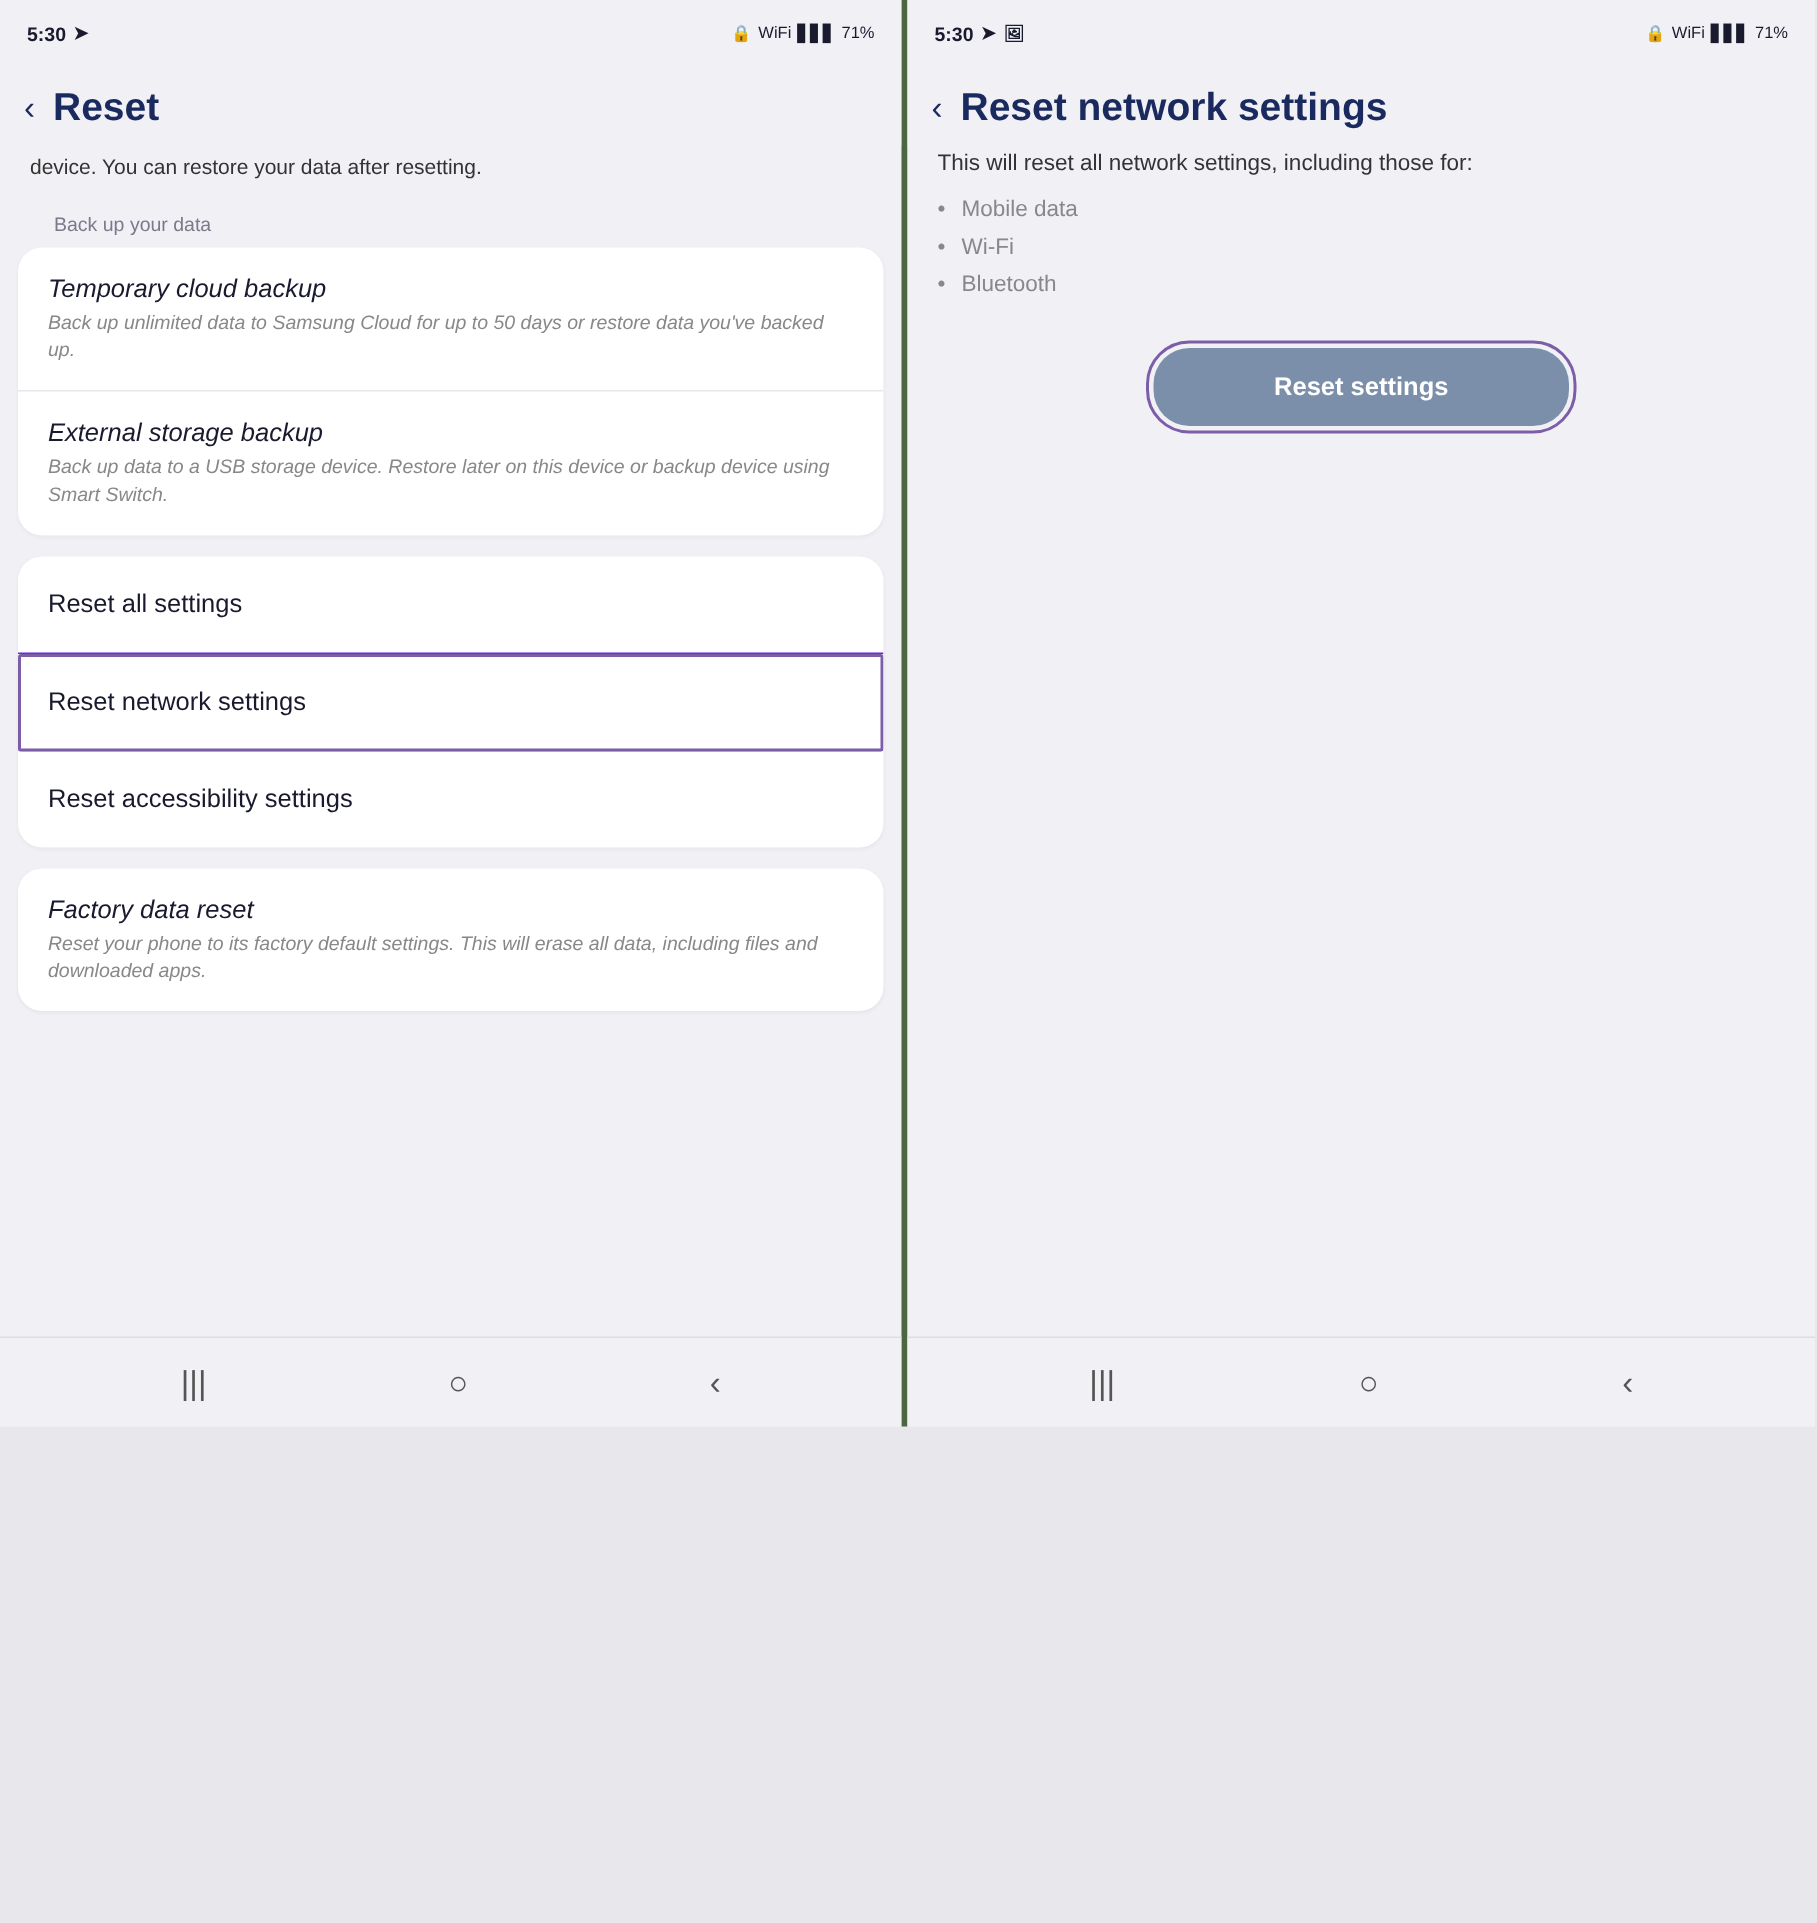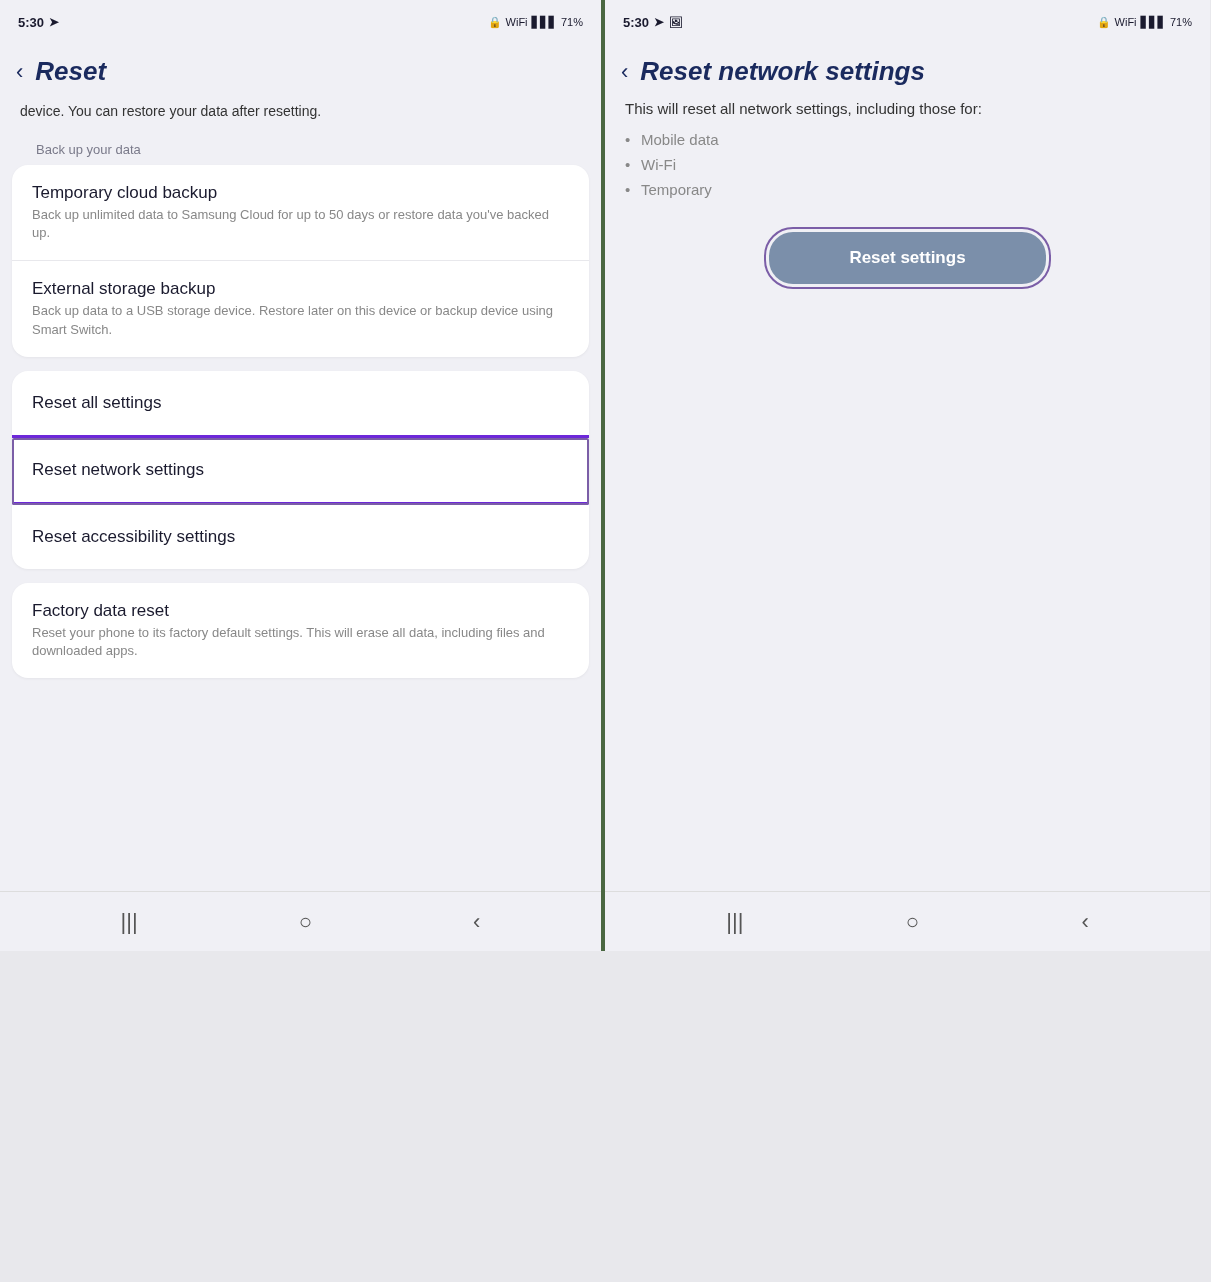--- a/index.html
+++ b/index.html
@@ -71,21 +71,20 @@
       font-size: 22px;
       color: #1a2a5e;
       margin-right: 12px;
       font-weight: 300;
     }
 
     .page-title {
       font-size: 26px;
       font-weight: 700;
       color: #1a2a5e;
-      font-style: italic;
     }
 
     
     .content {
       flex: 1;
       overflow: hidden;
       padding: 0 0 20px 0;
     }
 
     
@@ -110,20 +109,21 @@
       border-radius: 16px;
       margin: 0 12px 14px 12px;
       overflow: hidden;
       box-shadow: 0 1px 3px rgba(0,0,0,0.05);
     }
 
     .card-item {
       padding: 18px 20px;
       border-bottom: 1px solid #e8e8ec;
       cursor: pointer;
+      font-style: italic;
     }
 
     .card-item:last-child {
       border-bottom: none;
     }
 
     .card-item-title {
       font-size: 17px;
       color: #1a1a2e;
       font-weight: 400;
@@ -140,21 +140,21 @@
     .standalone-card {
       background: #ffffff;
       border-radius: 16px;
       margin: 0 12px 14px 12px;
       overflow: hidden;
       box-shadow: 0 1px 3px rgba(0,0,0,0.05);
     }
 
     .standalone-item {
       padding: 22px 20px;
-      border-bottom: 3px solid #6d28d9;
+      border-bottom: 1px solid #6d28d9;
       cursor: pointer;
     }
 
     .standalone-item:last-child {
       border-bottom: none;
       border-radius: 30px;
     }
 
     .standalone-item.highlighted {
       outline: 2.5px solid #7b5ea7;
@@ -322,21 +322,21 @@
     <span class="back-arrow">‹</span>
     <span class="page-title">Reset network settings</span>
   </div>
 
   <div class="content right-content">
     <p class="network-description">This will reset all network settings, including those for:</p>
 
     <ul class="bullet-list">
       <li>Mobile data</li>
       <li>Wi-Fi</li>
-      <li>Temporary</li>
+      <li>Bluetooth</li>
     </ul>
 
     <div class="reset-btn-wrapper">
       <button class="reset-settings-btn">Reset settings</button>
     </div>
   </div>
 
   <div class="bottom-nav">
     <span class="nav-icon">|||</span>
     <span class="nav-icon">○</span>

